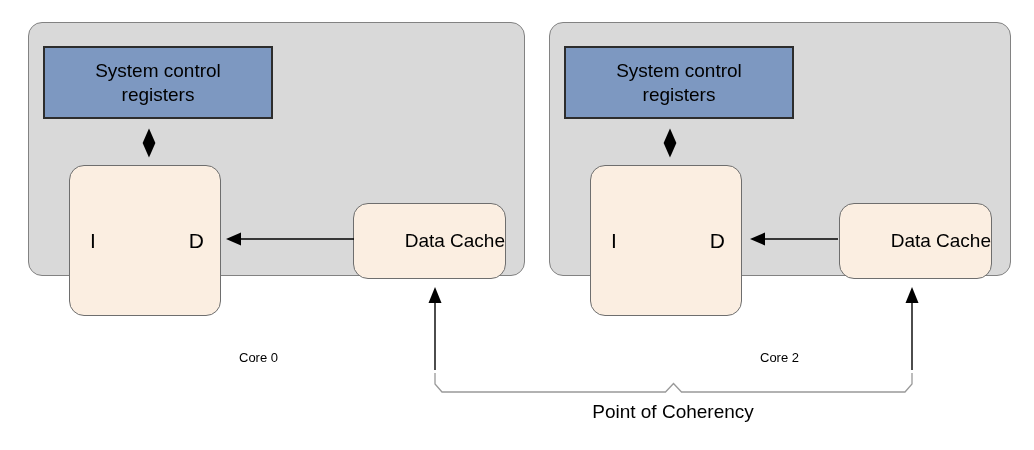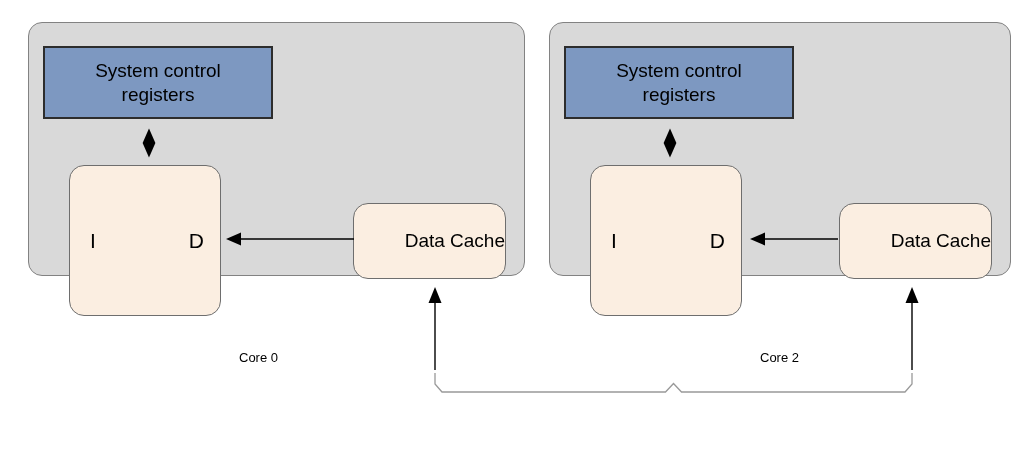--- a/index.html
+++ b/index.html
@@ -142,13 +142,14 @@
 
     <line class="arrow-line" x1="435" y1="370" x2="435" y2="301"></line>
     <polygon class="arrow-head" points="435,287 428.5,303 441.5,303"></polygon>
 
     <line class="arrow-line" x1="912" y1="370" x2="912" y2="301"></line>
     <polygon class="arrow-head" points="912,287 905.5,303 918.5,303"></polygon>
 
     <polyline class="brace" points="435,373 435,384 442,392 665.5,392 673.5,383.5 681.5,392 905,392 912,384 912,373"></polyline>
   </svg>
 
+  <div class="poc">Point of Coherency</div>
 </div>
 
 </body></html>

